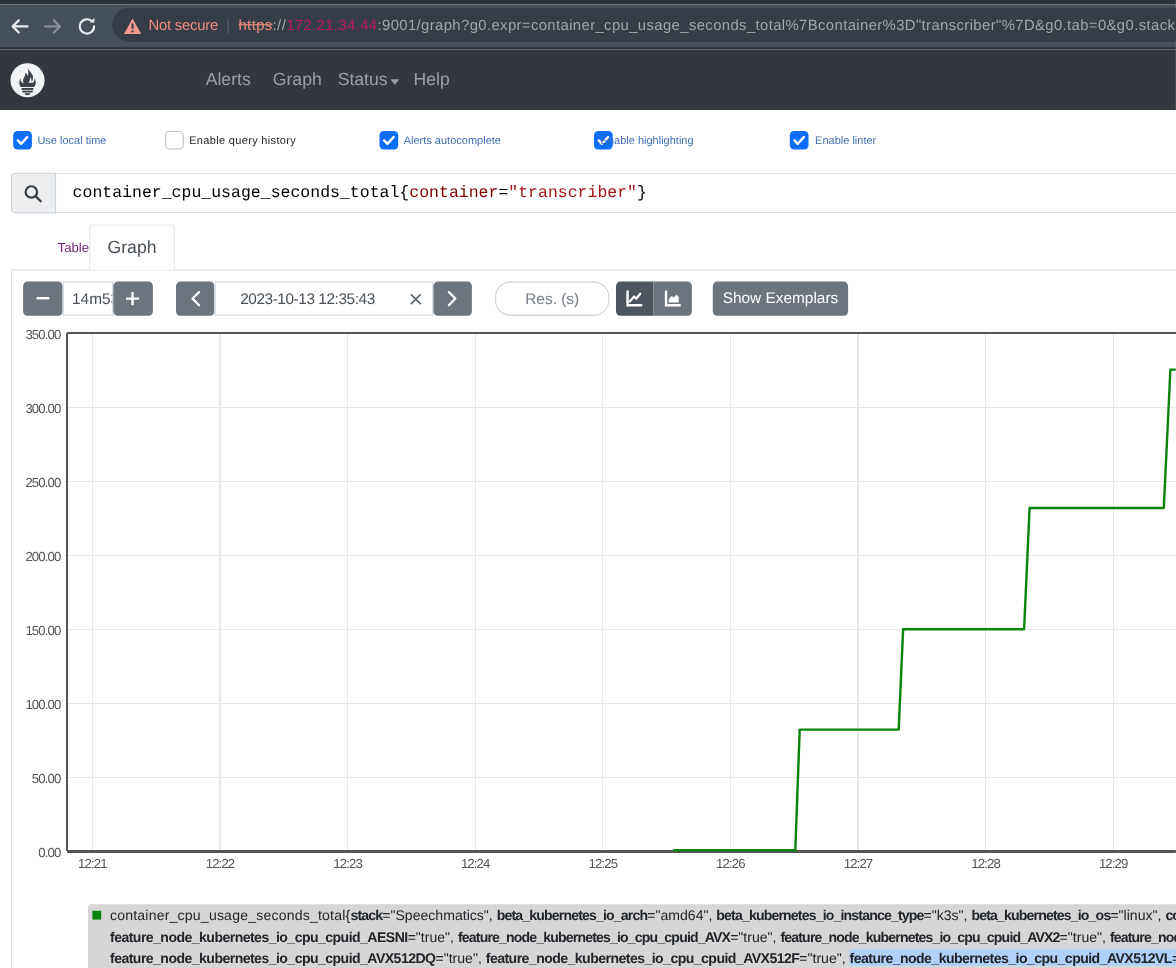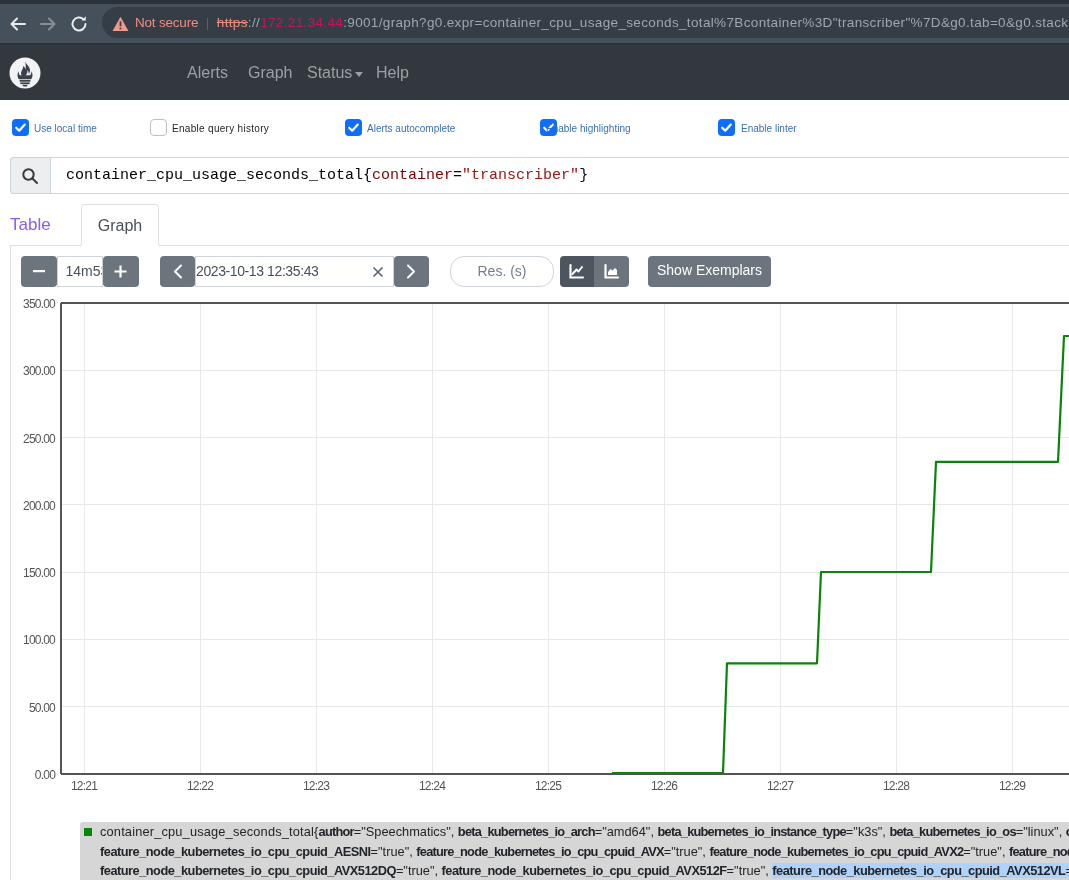--- a/index.html
+++ b/index.html
@@ -35,21 +35,21 @@
 
 #qrow { left:10px; top:157px; width:1059px; height:37px; border:1px solid #ced4da; border-right:none; border-radius:4px 0 0 4px; background:#fff; }
 #qicon { left:10px; top:157px; width:41px; height:37px; background:#eceef0; border:1px solid #ced4da; border-radius:4px 0 0 4px; }
 #qtext { left:66px; top:157px; height:37px; line-height:37px; font-family:"Liberation Mono", monospace; font-size:15px; color:#000; white-space:nowrap; }
 .lname { color:#800000; }
 .lstr { color:#a31515; }
 
 
 #tabline { left:10px; top:245px; width:1059px; height:1px; background:#dee2e6; }
 #paneledge { left:10px; top:245px; width:1px; height:635px; background:#dee2e6; }
-#tabtable { left:10px; top:204px; width:71px; height:42px; line-height:42px; text-align:left; font-size:17px; color:#8b5cf6; }
+#tabtable { left:10px; top:204px; width:71px; height:42px; line-height:42px; text-align:right; font-size:12px; color:#701a75; }
 #tabgraph { left:81px; top:204px; width:78px; height:42px; line-height:42px; text-align:center; font-size:16px; color:#495057; background:#fff; border:1px solid #dee2e6; border-bottom:1px solid #fff; border-radius:4px 4px 0 0; }
 
 
 .btn { position:absolute; top:256px; height:31px; background:#6c757d; color:#fff; text-align:center; border-radius:4px; font-size:14px; }
 .inp { position:absolute; top:256px; height:31px; background:#fff; border:1px solid #ced4da; font-size:14px; color:#495057; }
 .btn span { display:block; line-height:29px;text-align:center; }
 </style>
 </head>
 <body>
 <div id="page">
@@ -127,21 +127,21 @@
       </svg></div>
   <div class="inp" style="left:56.5px;width:46px;padding-left:8px;line-height:29px;overflow:hidden">14m53s</div>
   <div class="btn" style="left:102.5px;width:36px"><svg style="margin-top:9px" width="13" height="13" viewBox="0 0 13 13">
         <path d="M6.5 0.5 V12.5 M0.5 6.5 H12.5" stroke="#fff" stroke-width="2.2"></path>
       </svg></div>
 
   <div class="btn" style="left:160px;width:35px"><svg style="margin-top:8px" width="10" height="15" viewBox="0 0 10 15">
         <path d="M8 1.5 L2 7.5 L8 13.5" stroke="#fff" stroke-width="2" fill="none" stroke-linecap="round" stroke-linejoin="round"></path>
       </svg></div>
   <div class="inp" style="left:195px;width:199px;line-height:29px">
-      <div style="position:absolute;left:0;top:0;width:167px;line-height:29px;letter-spacing:-0.4px">2023-10-13 12:35:43</div>
+      <div style="position:absolute;left:0;top:0;width:167px;text-align:center;line-height:29px;letter-spacing:-0.4px">2023-10-13 12:35:43</div>
       <svg style="position:absolute;left:176px;top:9px" width="12" height="12" viewBox="0 0 12 12">
         <path d="M1.5 1.5 L10.5 10.5 M10.5 1.5 L1.5 10.5" stroke="#5a6269" stroke-width="1.6"></path>
       </svg>
     </div>
   <div class="btn" style="left:394px;width:34.5px"><svg style="margin-top:8px" width="10" height="15" viewBox="0 0 10 15">
         <path d="M2 1.5 L8 7.5 L2 13.5" stroke="#fff" stroke-width="2" fill="none" stroke-linecap="round" stroke-linejoin="round"></path>
       </svg></div>
 
   <div class="inp" style="left:450px;width:104px;border-radius:14px;text-align:center;line-height:29px;color:#757d85">Res. (s)</div>
 
@@ -205,19 +205,19 @@
         <text x="780" y="494.5">12:27</text>
           <text x="896" y="494.5">12:28</text>
         <text x="1012" y="494.5">12:29</text>
       </g>
     </g>
   </svg>
 
   <div class="abs" id="legend" style="left:80px;top:822px;width:989px;height:58px;background:#d6d6d6;font-size:12.8px;color:#212529;border-radius:3px 0 0 0">
     <div style="position:absolute;left:4px;top:6px;width:8px;height:8px;background:#0a840a"></div>
     <div style="position:absolute;left:20px;top:0;white-space:nowrap">
-      <div style="height:19.7px;line-height:19.7px"><span style="letter-spacing:0.17px">container_cpu_usage_seconds_total{</span><b class="bl1">author</b>="Speechmatics", <b class="bl1">beta_kubernetes_io_arch</b>="amd64", <b class="bl1">beta_kubernetes_io_instance_type</b>="k3s", <b class="bl1">beta_kubernetes_io_os</b>="linux", <b class="bl1">container</b>="transcriber",</div>
+      <div style="height:19.7px;line-height:19.7px"><span style="letter-spacing:0.17px">container_cpu_usage_seconds_total{</span><b class="bl1">stack</b>="Speechmatics", <b class="bl1">beta_kubernetes_io_arch</b>="amd64", <b class="bl1">beta_kubernetes_io_instance_type</b>="k3s", <b class="bl1">beta_kubernetes_io_os</b>="linux", <b class="bl1">container</b>="transcriber",</div>
       <div style="height:19.7px;line-height:19.7px"><b class="bl">feature_node_kubernetes_io_cpu_cpuid_AESNI</b>="true", <b class="bl1">feature_node_kubernetes_io_cpu_cpuid_AVX</b>="true", <b class="bl1">feature_node_kubernetes_io_cpu_cpuid_AVX2</b>="true", <b class="bl1">feature_node_kubernetes</b></div>
       <div style="height:19.7px;line-height:19.7px"><b class="bl">feature_node_kubernetes_io_cpu_cpuid_AVX512DQ</b>="true", <b class="bl">feature_node_kubernetes_io_cpu_cpuid_AVX512F</b>="true", <span style="background:#b0d1f9"><b class="bl">feature_node_kubernetes_io_cpu_cpuid_AVX512VL</b>="true",</span></div>
     </div>
   </div>
 </div>
 <style>.bl{letter-spacing:-0.5px}.bl1{letter-spacing:-0.76px}</style>
 
 </body></html>

